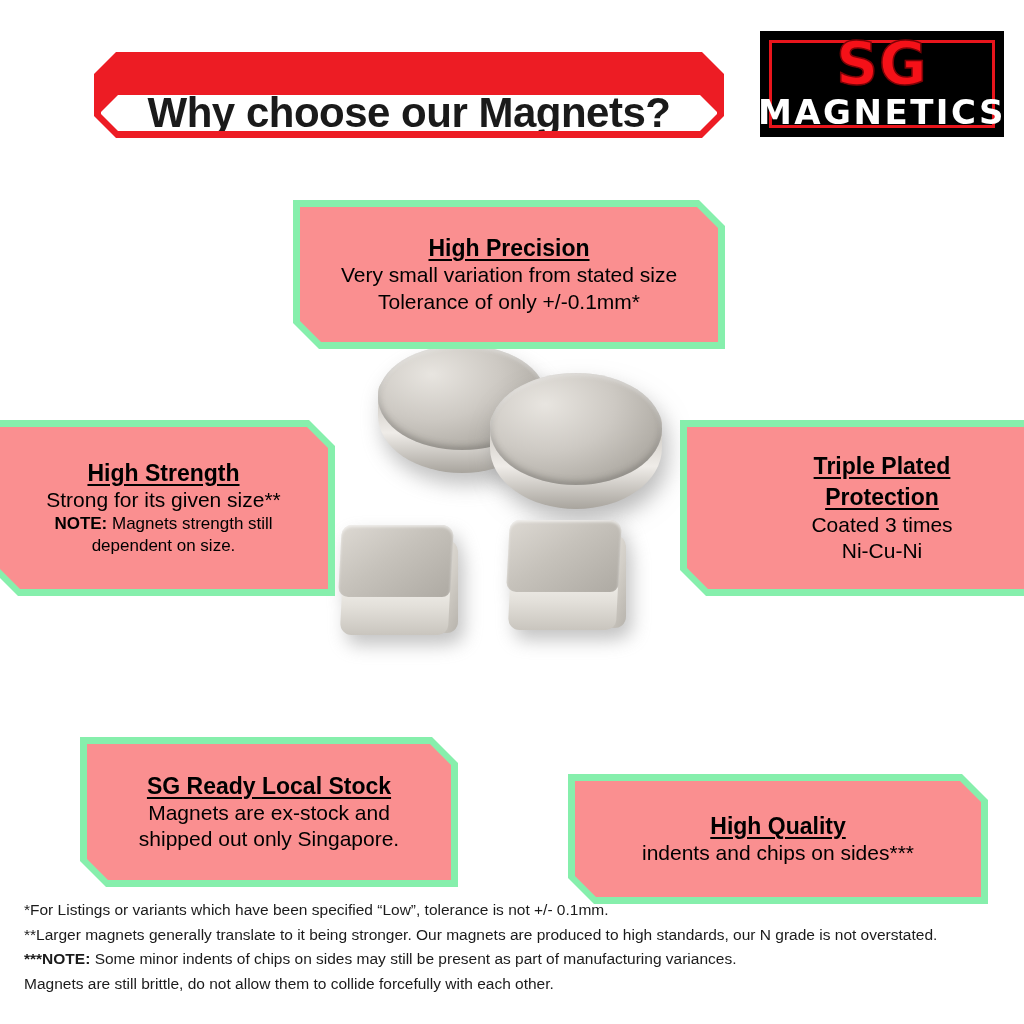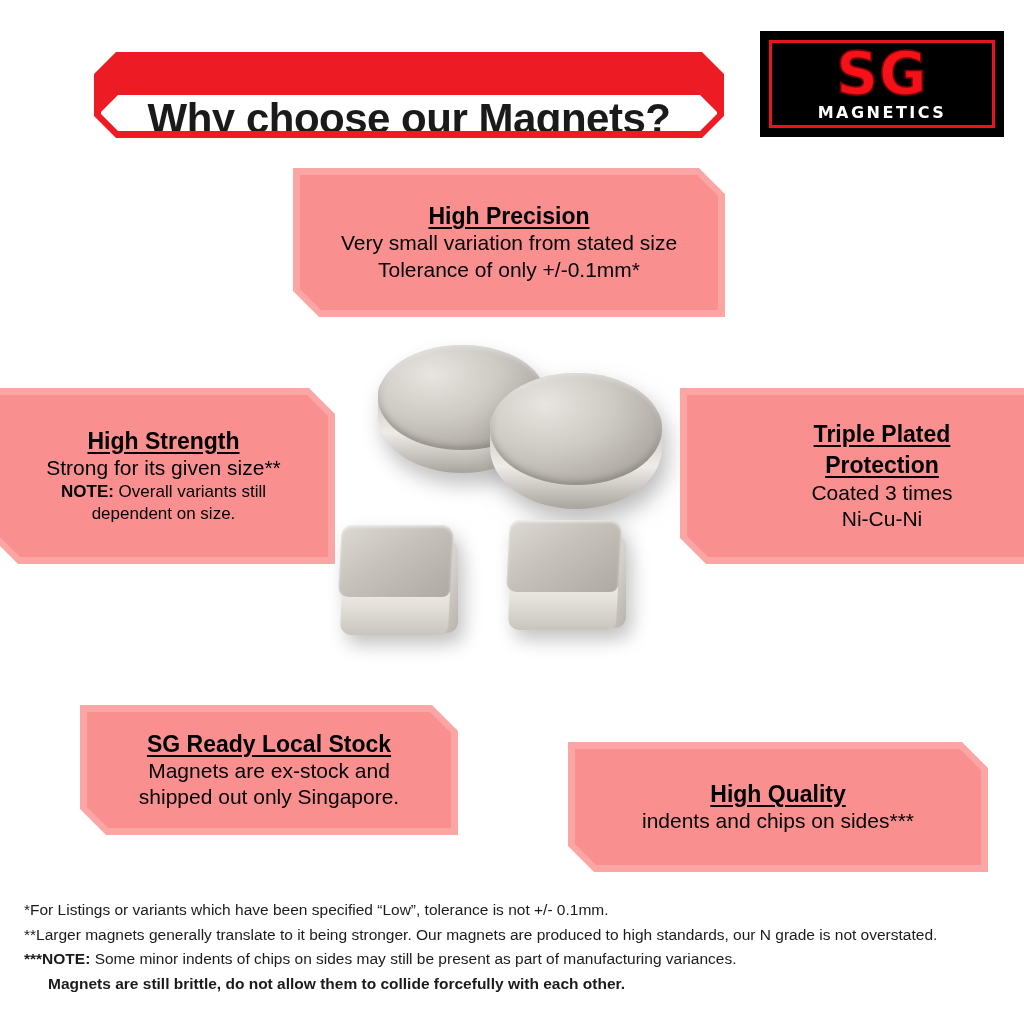--- a/index.html
+++ b/index.html
@@ -40,20 +40,21 @@
     top: 7px;
     right: 7px;
     bottom: 7px;
     background: #ffffff;
     clip-path: polygon(
       17px 0, calc(100% - 17px) 0,
       100% 17px, 100% calc(100% - 17px),
       calc(100% - 17px) 100%, 17px 100%,
       0 calc(100% - 17px), 0 17px);
     display: flex;
+    align-items: center;
     justify-content: center;
     margin-top: 36px;
   }
   .title-text {
     font-size: 42px;
     font-weight: bold;
     letter-spacing: -0.5px;
     white-space: nowrap;
     color: #1a1a1a;
   }
@@ -87,21 +88,21 @@
     line-height: 0.92;
     letter-spacing: 1px;
     font-family: "DejaVu Sans", sans-serif;
     -webkit-text-stroke: 1.5px #7a0206;
     text-shadow: 0 0 1px #F51118;
     margin-top: 2px;
     position: relative;
     z-index: 2;
   }
   .logo-magnetics {
-    font-size: 16px;
+    font-size: 34px;
     font-weight: bold;
     color: #ffffff;
     letter-spacing: 2.5px;
     font-family: "DejaVu Sans", sans-serif;
     margin-top: 1px;
     position: relative;
     z-index: 2;
   }
 
   
@@ -166,25 +167,26 @@
     background: linear-gradient(110deg,#e9e6e1 0%, #d2cec7 55%, #b6b2ab 100%);
     border-radius: 8px 10px 14px 4px;
     transform: skewY(10deg);
   }
   #cube-left  { left: 8px;   top: 190px; }
   #cube-right { left: 176px; top: 185px; }
 
   
   .callout {
     position: absolute;
-    background: #fca5a5;
+    background: #86efac;
     clip-path: polygon(
       0 0, calc(100% - 26px) 0, 100% 26px,
       100% 100%, 26px 100%, 0 calc(100% - 26px));
     box-sizing: border-box;
+    margin-top: 32px;
   }
   .callout-inner {
     position: absolute;
     left: 7px; top: 7px; right: 7px; bottom: 7px;
     background: #FA8F90;
     clip-path: polygon(
       0 0, calc(100% - 21px) 0, 100% 21px,
       100% 100%, 21px 100%, 0 calc(100% - 21px));
     display: flex;
     flex-direction: column;
@@ -209,39 +211,39 @@
   }
   .callout-line.small {
     font-size: 17px;
     line-height: 1.3;
   }
   .callout-line .note-label { font-weight: bold; }
 
   #box-precision  { left: 293px; top: 168px; width: 432px; height: 149px; }
   #box-strength   { left: -8px;  top: 388px; width: 343px; height: 176px; }
   #box-triple     { left: 680px; top: 388px; width: 404px; height: 176px; padding-left: 28px; }
-  #box-stock      { left: 80px;  top: 705px; width: 378px; height: 130px; }
+  #box-stock      { left: 80px;  top: 705px; width: 378px; height: 150px; }
   #box-quality    { left: 568px; top: 742px; width: 420px; height: 130px; }
 
   #box-triple .callout-heading { line-height: 1.32; }
 
   
   .footnotes {
     position: absolute;
     left: 24px;
     top: 898px;
     width: 972px;
     font-size: 15.5px;
     line-height: 1.52;
     color: #1b1b1b;
     font-family: "Liberation Sans", sans-serif;
   }
   .footnote { margin: 0 0 1px 0; }
   .footnote b { font-weight: bold; }
-  .footnote.bold-all { font-weight: bold; margin-left: 24px; }
+  .footnote.bold-all { font-weight: normal; }
 </style>
 </head>
 <body>
 
 <div class="title-banner">
   <div class="title-banner-inner">
     <span class="title-text">Why choose our Magnets?</span>
   </div>
 </div>
 
@@ -277,21 +279,21 @@
     <div class="callout-heading">High Precision</div>
     <div class="callout-line">Very small variation from stated size</div>
     <div class="callout-line">Tolerance of only +/-0.1mm*</div>
   </div>
 </div>
 
 <div class="callout" id="box-strength">
   <div class="callout-inner">
     <div class="callout-heading">High Strength</div>
     <div class="callout-line">Strong for its given size**</div>
-    <div class="callout-line small"><span class="note-label">NOTE:</span><span> Overall variants still</span></div>
+    <div class="callout-line small"><span class="note-label">NOTE:</span><span> Magnets strength still</span></div>
     <div class="callout-line small">dependent on size.</div>
   </div>
 </div>
 
 <div class="callout" id="box-triple">
   <div class="callout-inner">
     <div class="callout-heading">Triple Plated</div>
     <div class="callout-heading">Protection</div>
     <div class="callout-line">Coated 3 times</div>
     <div class="callout-line">Ni-Cu-Ni</div>

